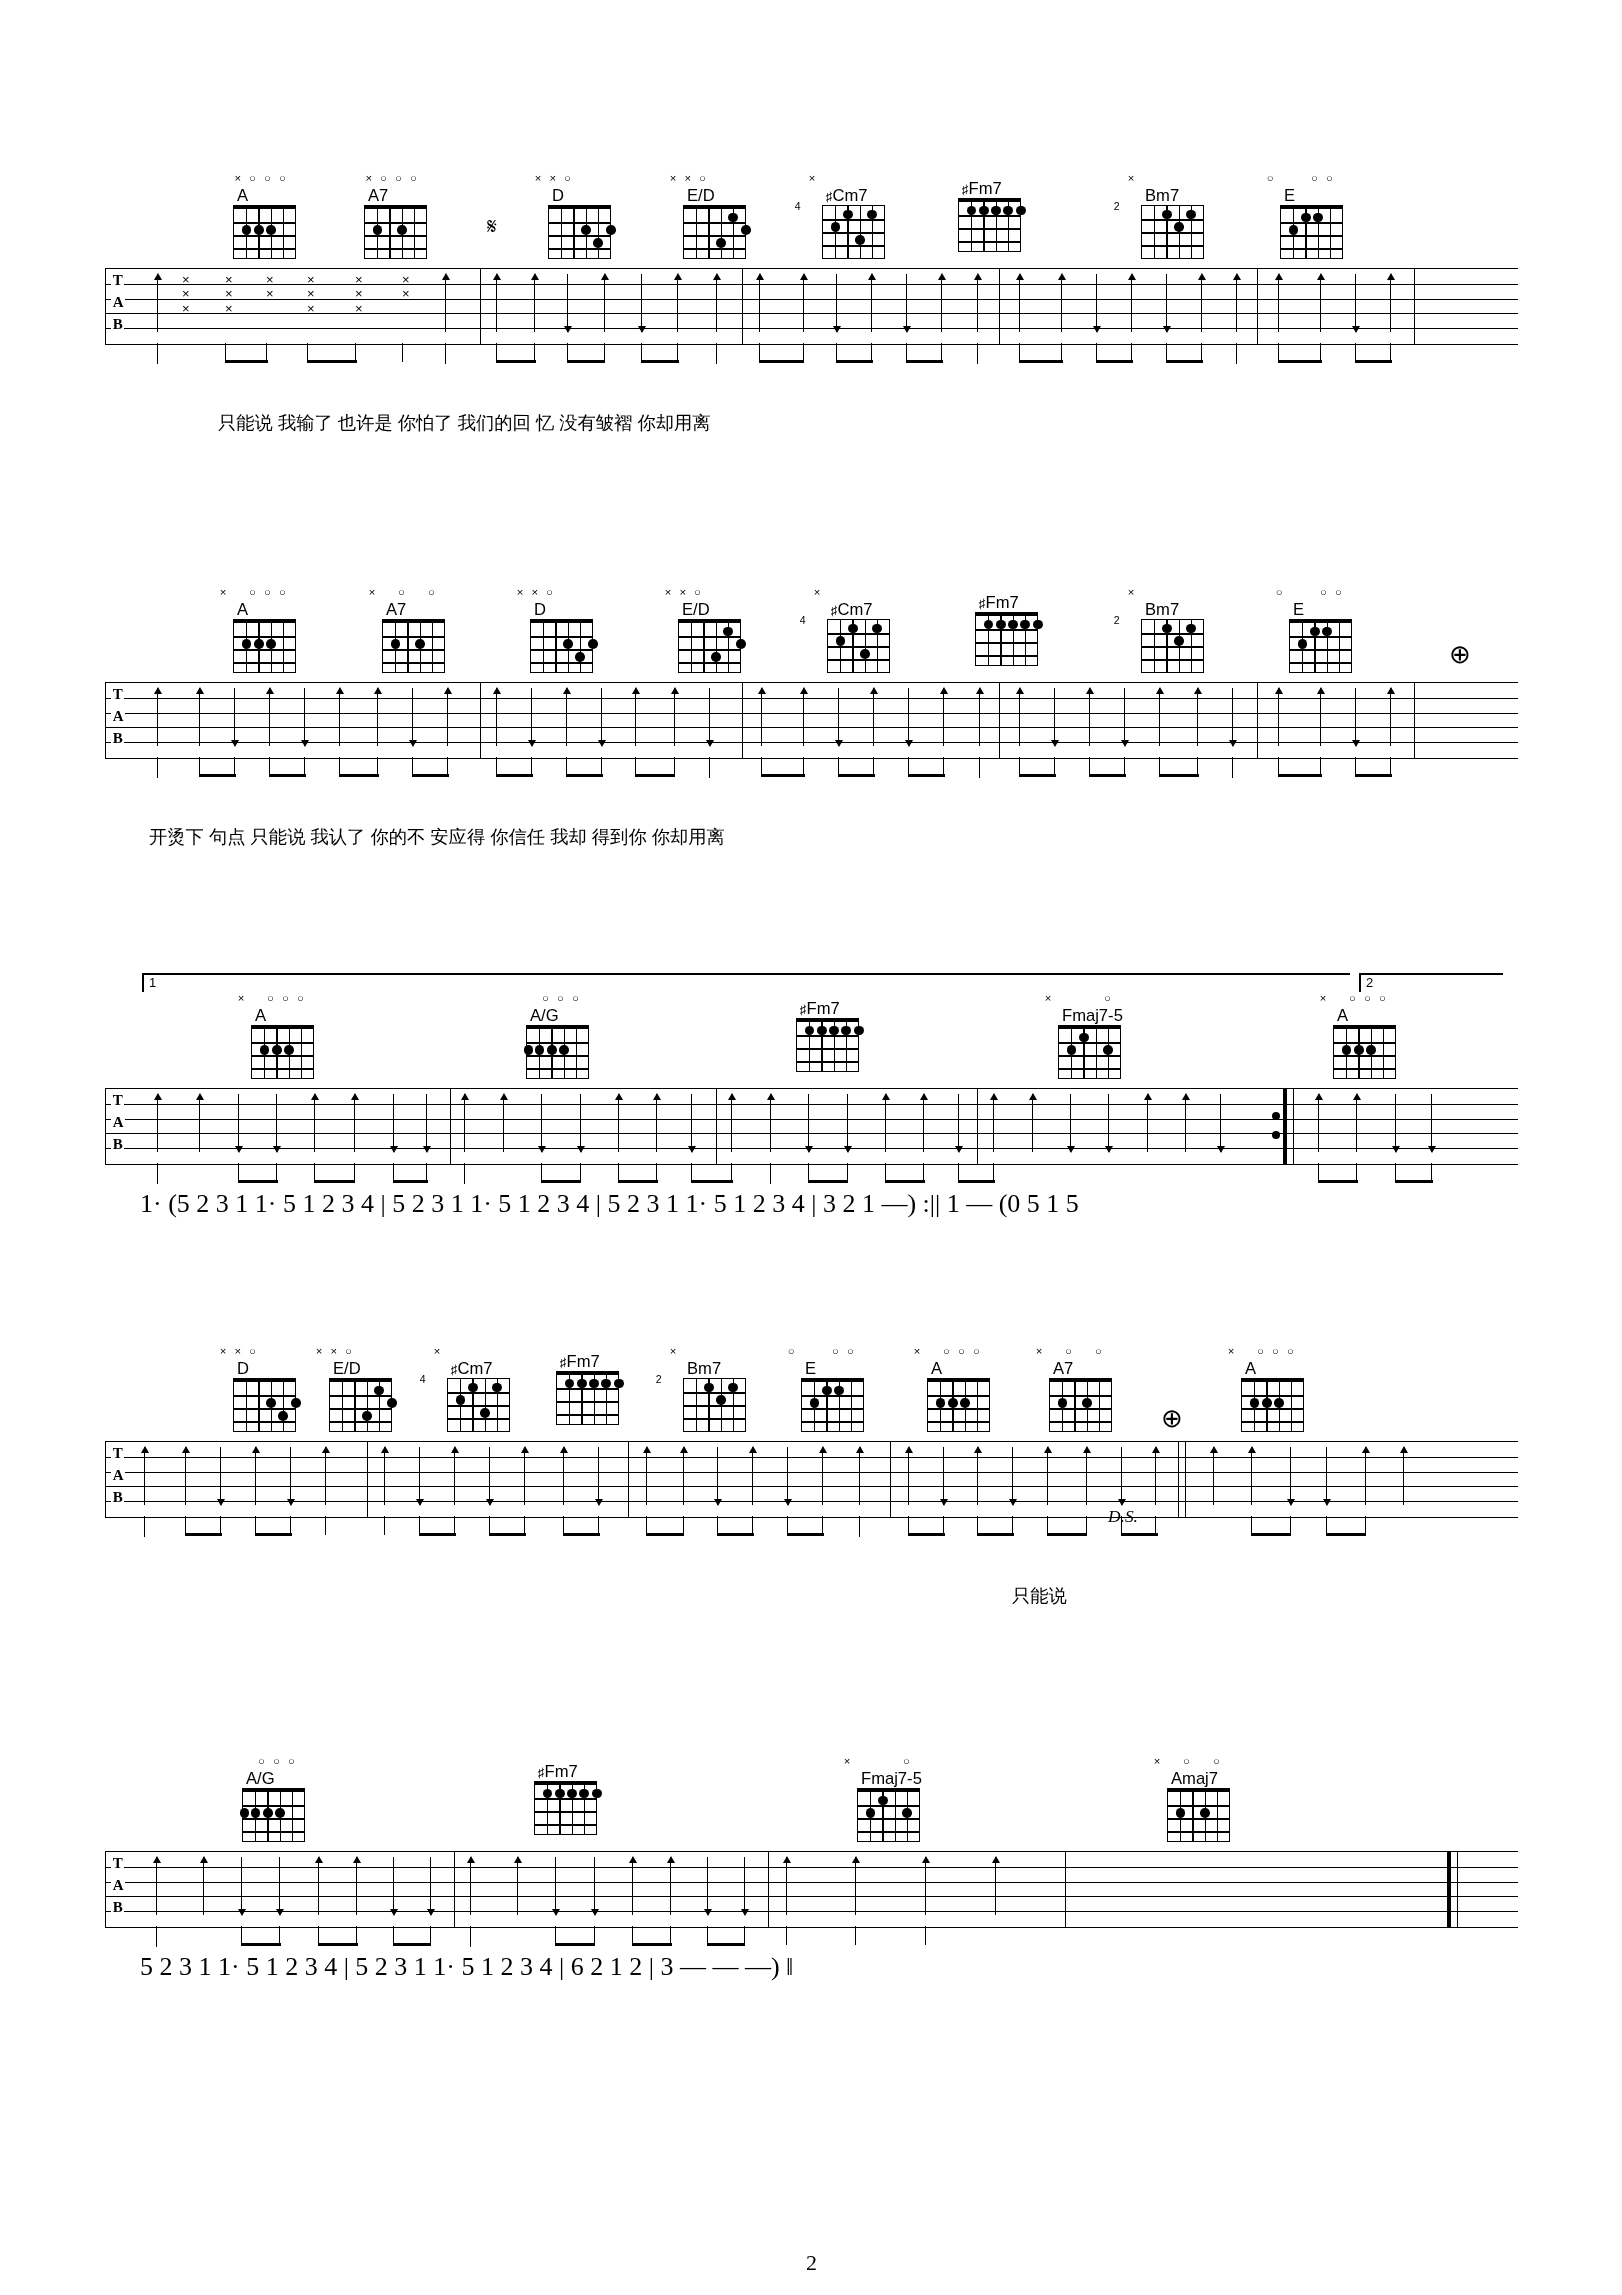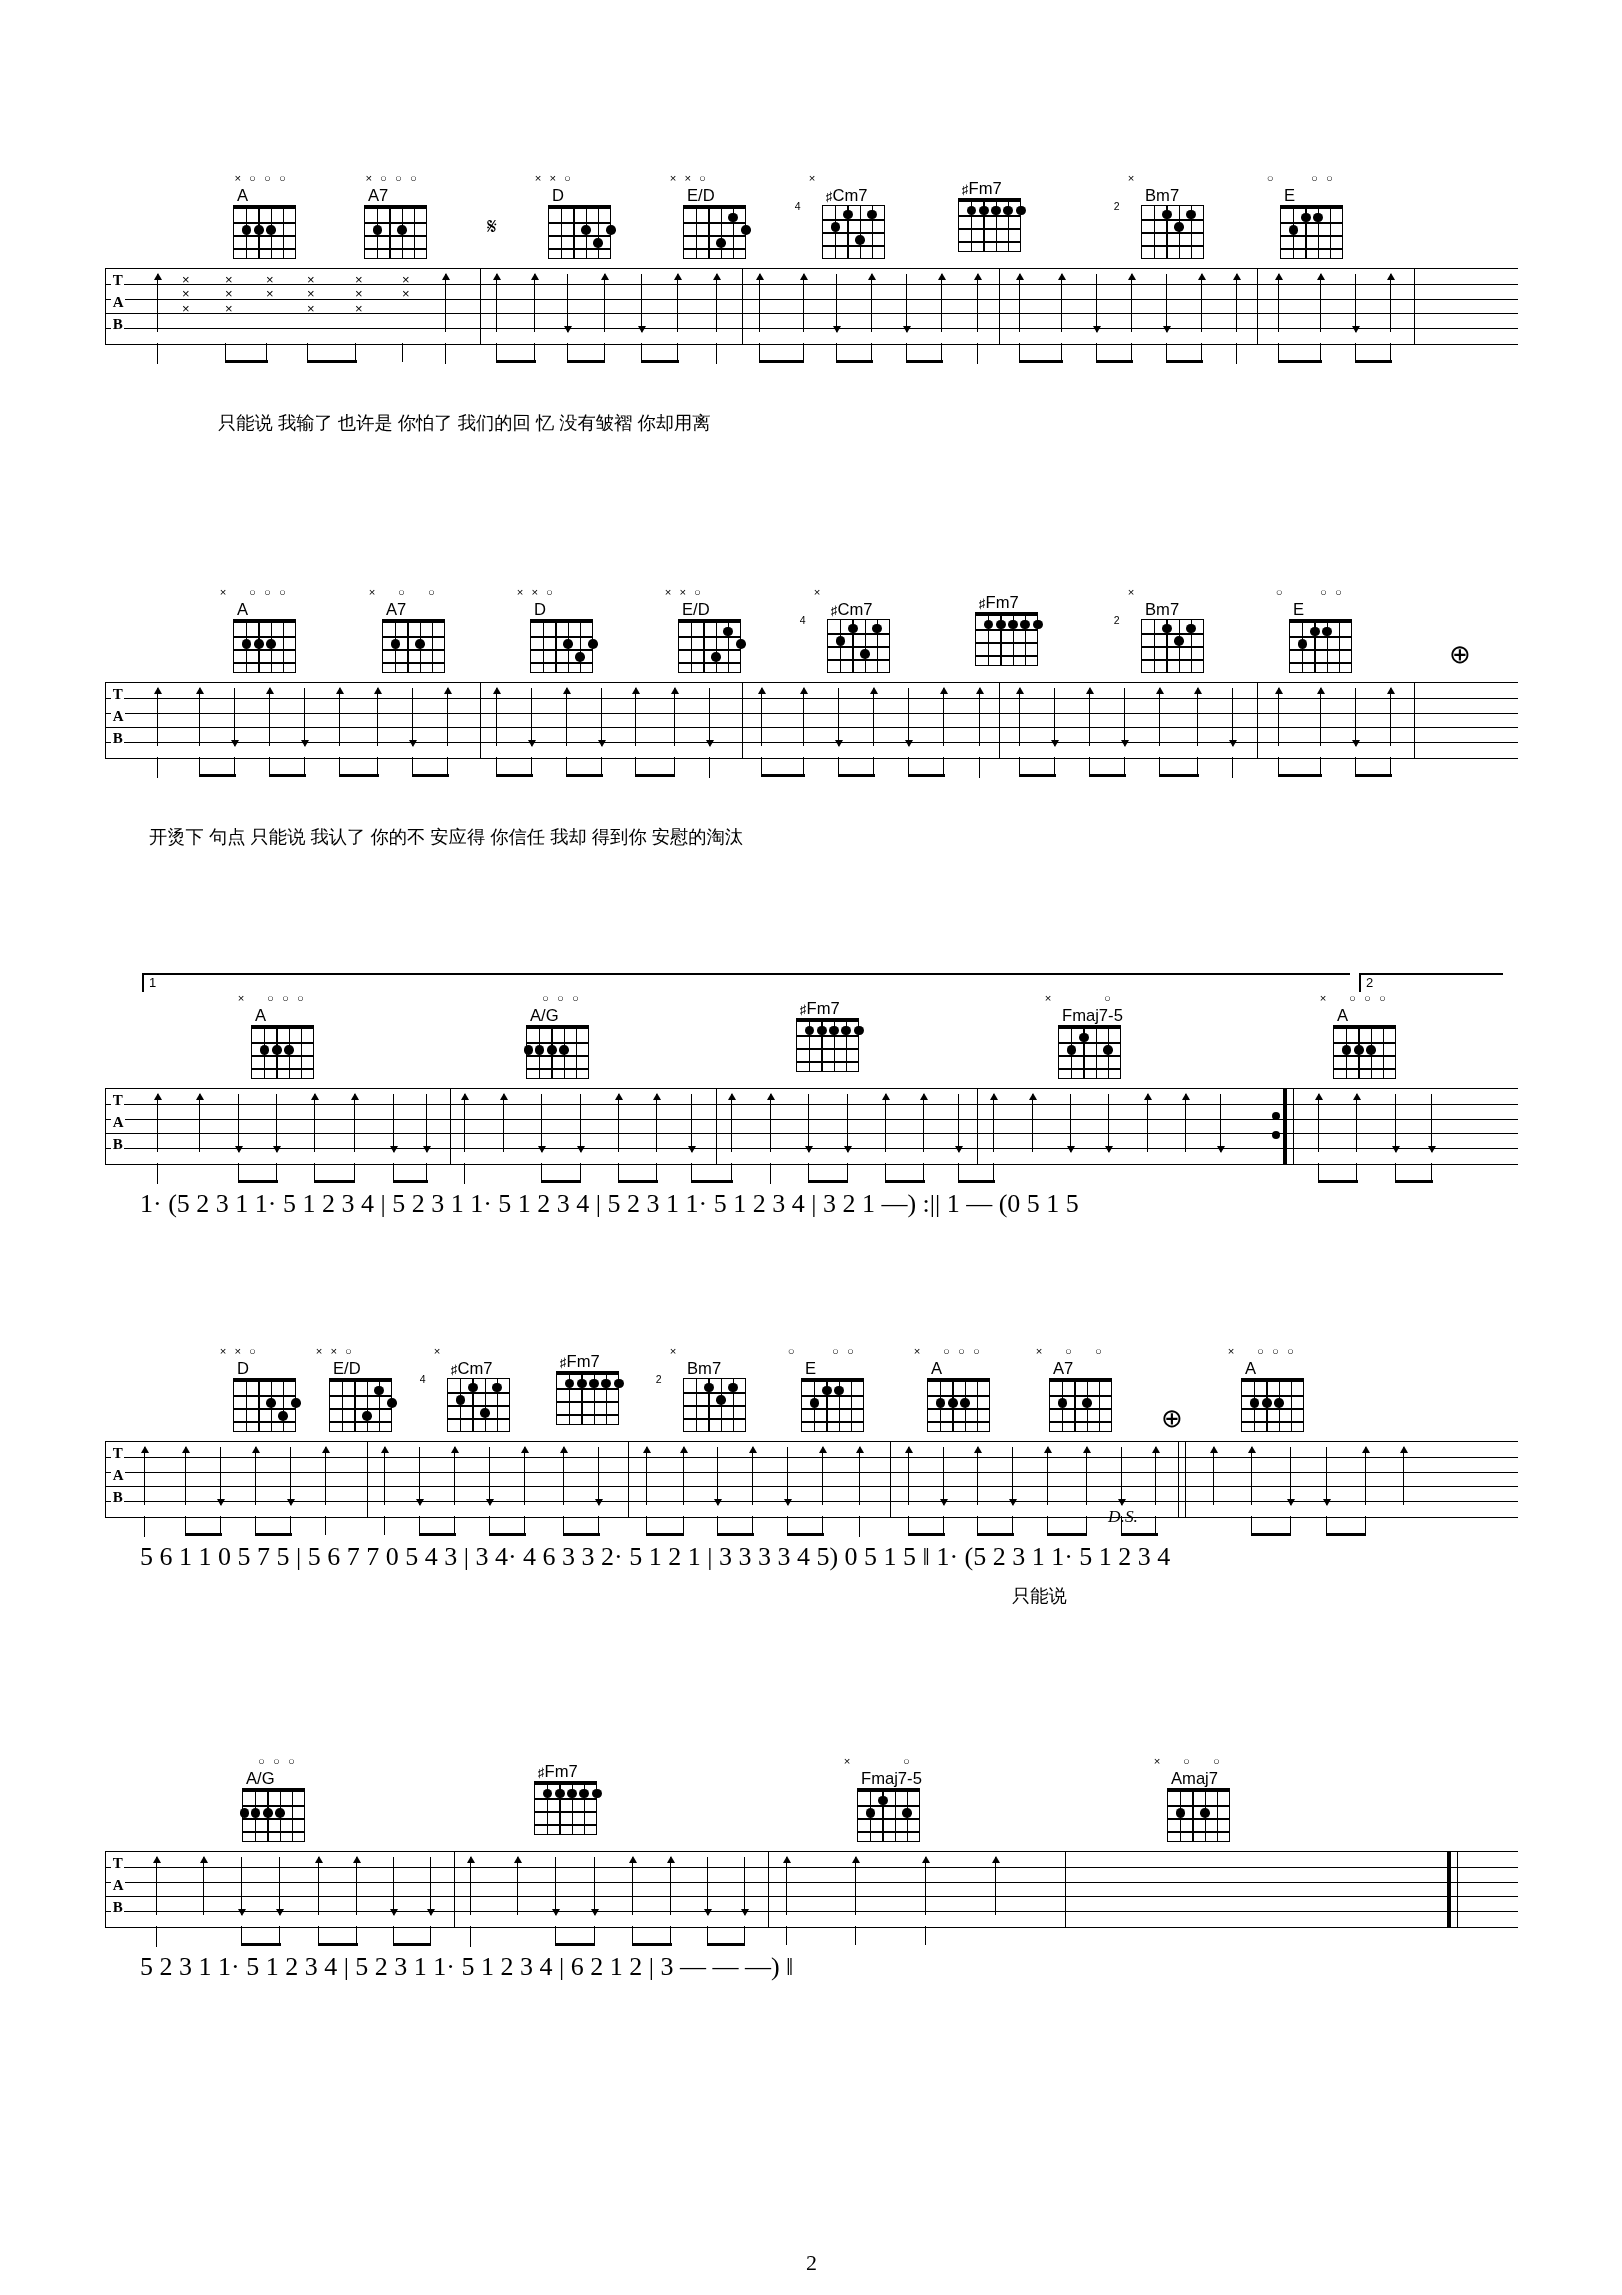--- a/index.html
+++ b/index.html
@@ -564,21 +564,21 @@
         <div class="beam" style="left:1054px;width:40px;top:17.4px"></div>
       <div class="stem" style="left:1127px;height:21px"></div>
       <div class="stem" style="left:1173px"></div>
         <div class="stem" style="left:1215px"></div>
         <div class="beam" style="left:1173px;width:44px;top:17.4px"></div>
       <div class="stem" style="left:1250px"></div>
         <div class="stem" style="left:1285px"></div>
         <div class="beam" style="left:1250px;width:37px;top:17.4px"></div>
     </div>
 
-    <div class="lyric" style="left:44px;top:222px;">开烫下 句点 只能说 我认了      你的不  安应得 你信任  我却 得到你   安慰的淘汰</div>
+    <div class="lyric" style="left:44px;top:222px;">开烫下 句点 只能说 我认了      你的不  安应得 你信任  我却 得到你   你却用离</div>
   </div>
 
   <div class="system" style="position:absolute;left:105px;top:1008px;">
 
     <div class="endline" style="left:37px;top:-35px;width:1208px;height:1.7px;"></div>
     <div class="endline" style="left:37px;top:-35px;width:1.7px;height:19px;"></div>
     <div class="ending" style="left:44px;top:-33px;">1</div>
     <div class="endline" style="left:1254px;top:-35px;width:144px;height:1.7px;"></div>
     <div class="endline" style="left:1254px;top:-35px;width:1.7px;height:19px;"></div>
     <div class="ending" style="left:1261px;top:-33px;">2</div>
@@ -1027,21 +1027,20 @@
         <div class="beam" style="left:1016px;width:37px;top:17.4px"></div>
       <div class="stem" style="left:1146px"></div>
         <div class="stem" style="left:1185px"></div>
         <div class="beam" style="left:1146px;width:40px;top:17.4px"></div>
       <div class="stem" style="left:1221px"></div>
         <div class="stem" style="left:1260px"></div>
         <div class="beam" style="left:1221px;width:40px;top:17.4px"></div>
     </div>
 
     <div class="ds" style="left:1003px;top:145px;">D.S.</div>
-    <div class="numrow" style="left:35px;top:181px;">5 6 1 1   0 5 7 5 | 5 6 7 7   0 5 4 3 | 3 4· 4 6 3 3 2· 5 1 2 1 | 3 3 3 3 4 5) 0 5 1 5 ‖ 1· (5 2 3 1 1· 5 1 2 3 4</div>
     <div class="lyric" style="left:907px;top:222px;">只能说</div>
   </div>
 
   <div class="system" style="position:absolute;left:105px;top:1771px;">
 
     <div class="chord" style="left:122px;top:0;">
       <div class="cname">A/G</div>
       <div class="mark" style="left:31px;">○</div>
         <div class="mark" style="left:46px;">○</div>
         <div class="mark" style="left:61px;">○</div>

